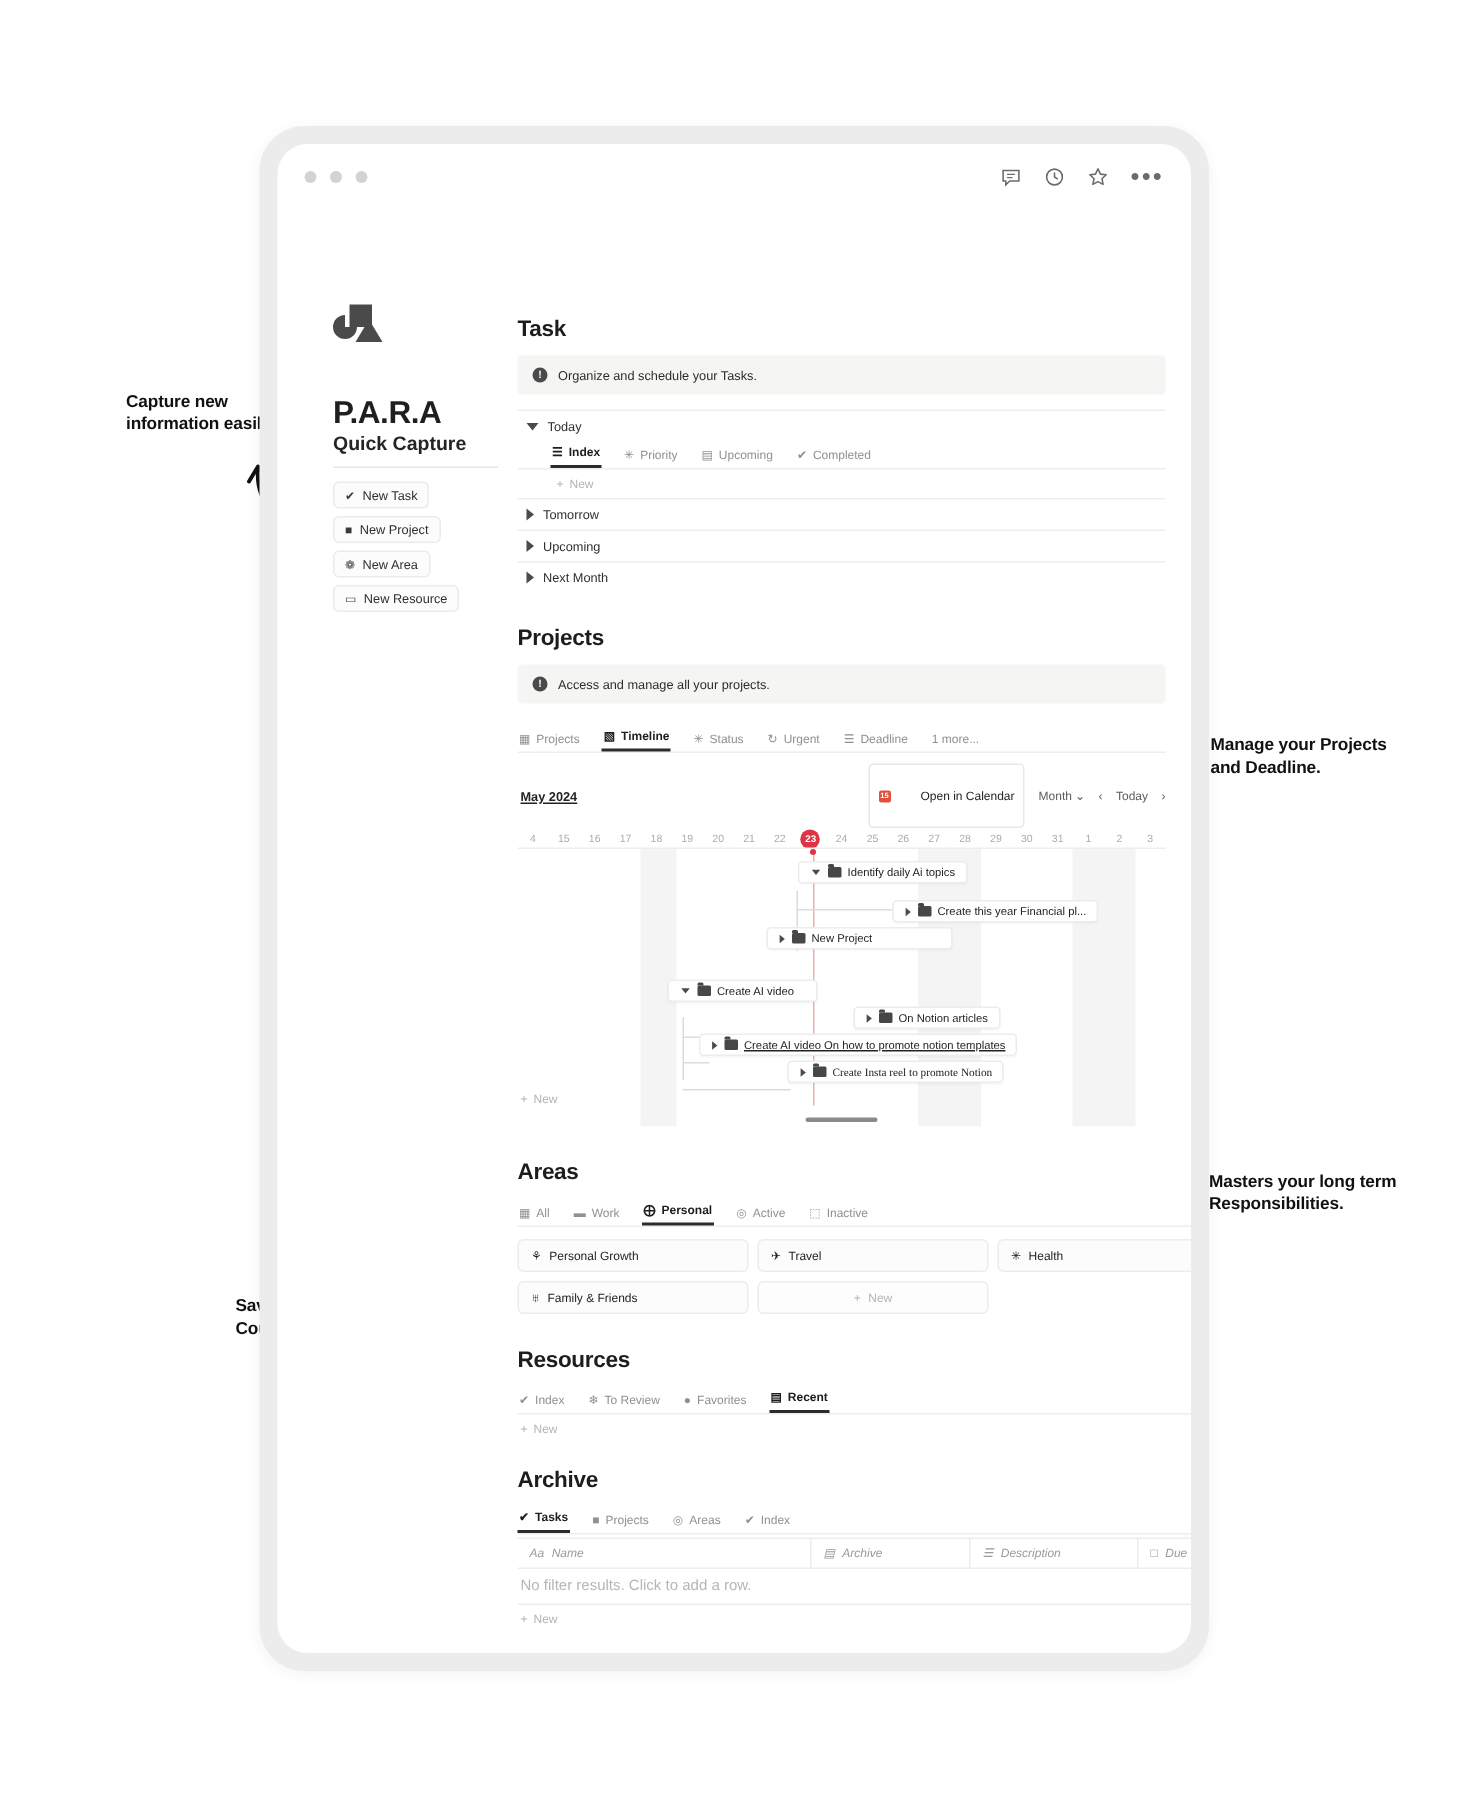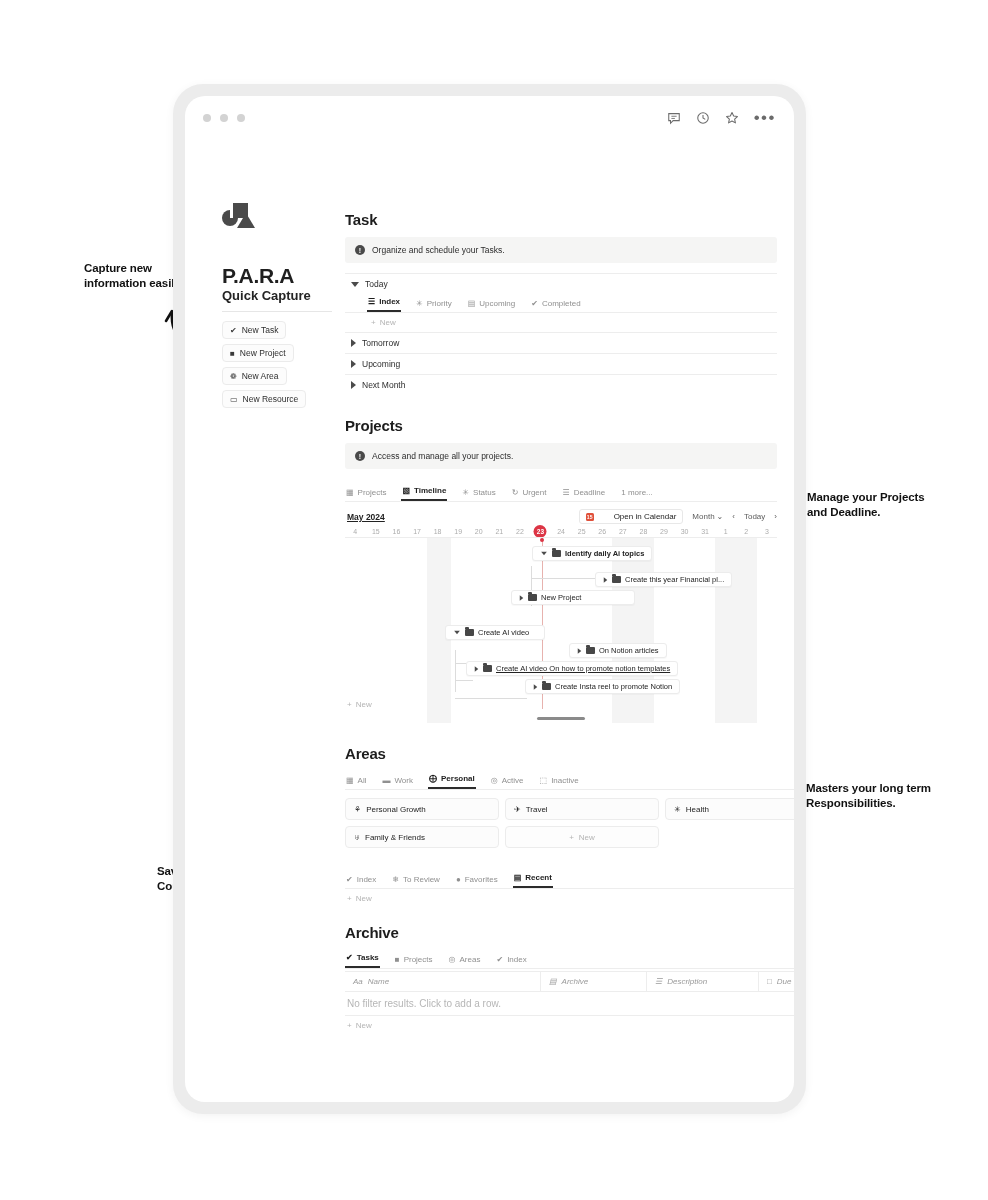--- a/index.html
+++ b/index.html
@@ -184,21 +184,21 @@
   .tl-head {
     display: flex; align-items: center;
     padding: 7px 0 4px 2px;
     width: 432px;
   }
   .tl-month { font-size: 8.5px; font-weight: bold; color: #222; text-decoration: underline; }
   .tl-controls { margin-left: auto; display: flex; align-items: center; gap: 9px; }
   .cal-btn {
     display: inline-flex; align-items: center; gap: 20px;
     border: 1px solid #e8e8e8; border-radius: 3px;
-    padding: 2px 6px; font-size: 8px; color: #222; background: #fff;
+    padding: 16px 6px; font-size: 8px; color: #222; background: #fff;
   }
   .cal-ic { width: 8px; height: 8px; background: #e0503a; border-radius: 1.5px;
             display:inline-flex;align-items:center;justify-content:center;
             color:#fff;font-size:5px;font-weight:bold;}
   .ctl { font-size: 8px; color: #5c5c5c; display:inline-flex;align-items:center;gap:2px;}
 
   .tl-dates {
     display: flex; width: 432px;
     font-size: 7px; color: #acacac;
     padding-bottom: 2px;
@@ -545,21 +545,21 @@
           <div class="tl-line" style="left:197px;"></div>
           <div class="tl-dot" style="left:195px; top:0px;"></div>
 
           <div class="tl-conn" style="left:186px; top:28px; width:1px; height:40px; border-left-width:1px;"></div>
           <div class="tl-conn" style="left:186px; top:40px; width:64px; height:1px; border-top-width:1px;"></div>
           <div class="tl-conn" style="left:110px; top:112px; width:1px; height:42px; border-left-width:1px;"></div>
           <div class="tl-conn" style="left:110px; top:125px; width:104px; height:1px; border-top-width:1px;"></div>
           <div class="tl-conn" style="left:110px; top:142px; width:18px; height:1px; border-top-width:1px;"></div>
           <div class="tl-conn" style="left:110px; top:160px; width:72px; height:1px; border-top-width:1px;"></div>
 
-          <div class="tl-pill" style="left:187px; top:8px;font-weight:bold;">
+          <div class="tl-pill" style="left:187px; top:8px;">
             <span class="tri-d"></span>
             <span class="folder"></span>
             <span>Identify daily Ai topics</span>
           </div>
           <div class="tl-pill" style="left:250px; top:34px;">
             <span class="tri-r"></span>
             <span class="folder"></span>
             <span>Create this year Financial pl...</span>
           </div>
           <div class="tl-pill" style="left:166px; top:52px; width:124px;">
@@ -575,21 +575,21 @@
           <div class="tl-pill" style="left:224px; top:105px;">
             <span class="tri-r"></span>
             <span class="folder"></span>
             <span>On Notion articles</span>
           </div>
           <div class="tl-pill" style="left:121px; top:123px;text-decoration:underline;">
             <span class="tri-r"></span>
             <span class="folder"></span>
             <span>Create AI video On how to promote notion templates</span>
           </div>
-          <div class="tl-pill" style="left:180px; top:141px;">
+          <div class="tl-pill" style="left:180px; top:141px;font-family:Liberation Serif, serif;">
             <span class="tri-r"></span>
             <span class="folder"></span>
             <span>Create Insta reel to promote Notion</span>
           </div>
 
           <div style="position:absolute;left:2px;bottom:14px;display:flex;align-items:center;gap:4px;font-size:8px;color:#b4b4b4;">
             <span>+</span>
             <span>New</span>
           </div>
           <div class="tl-scroll"></div>
@@ -638,20 +638,21 @@
             <span>♅</span>
             <span>Family &amp; Friends</span>
           </div>
           <div class="area-card newcard">
             <span>+</span>
             <span>New</span>
           </div>
         </div>
 
         <div style="height:22px"></div>
+        <h2 class="sec">Resources</h2>
 
         <div class="tabbar nopad" style="width:478px;">
           <div class="tab">
             <span class="gl">✔</span>
             <span>Index</span>
           </div>
           <div class="tab">
             <span class="gl">❄</span>
             <span>To Review</span>
           </div>

